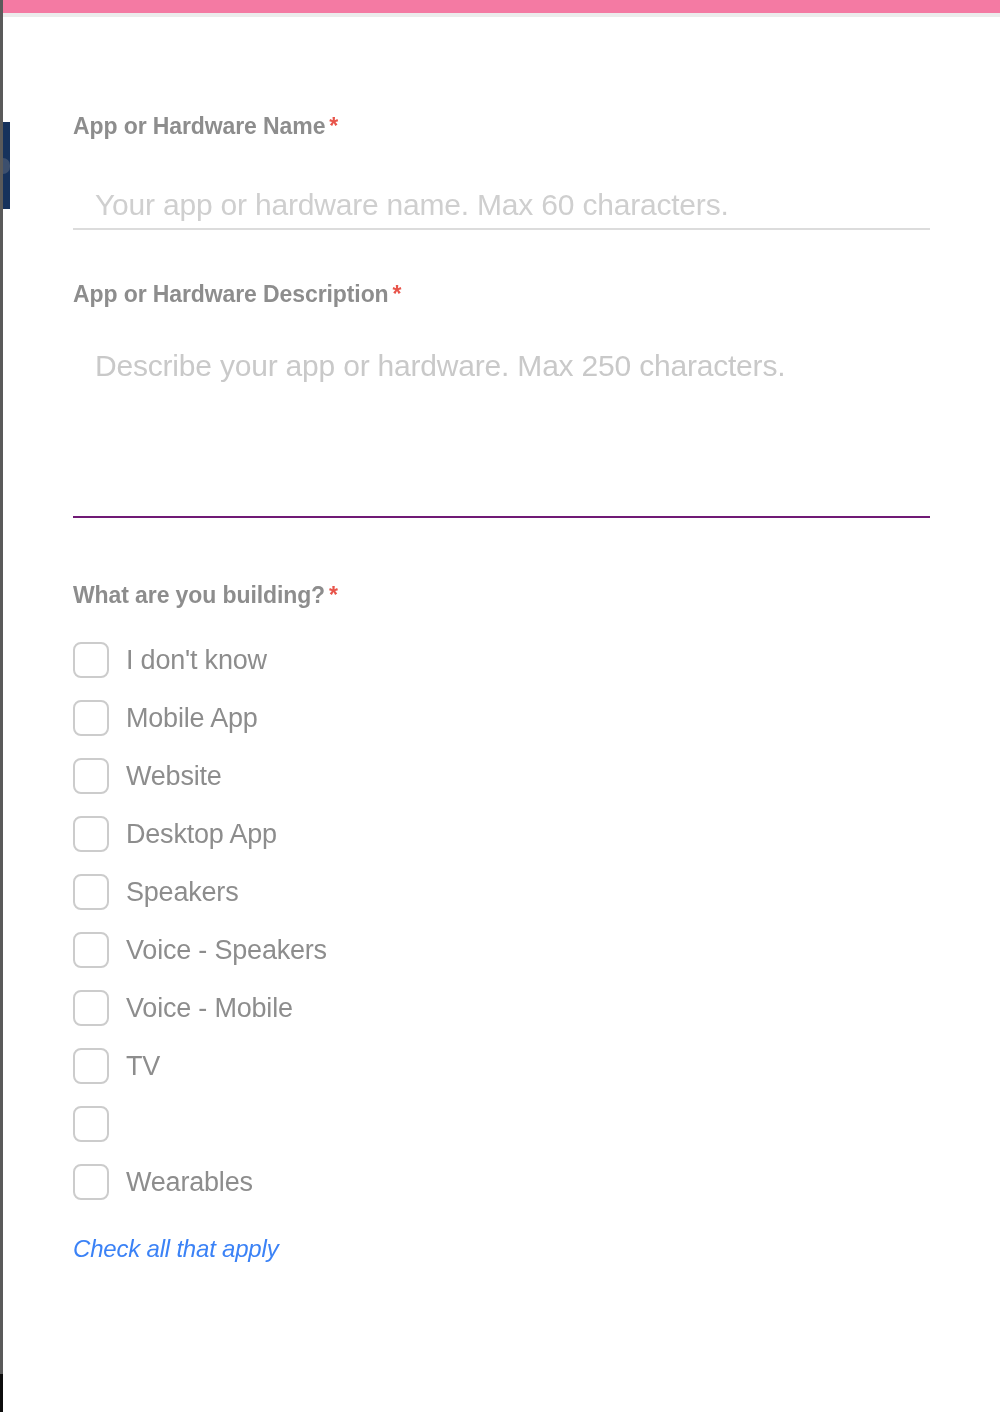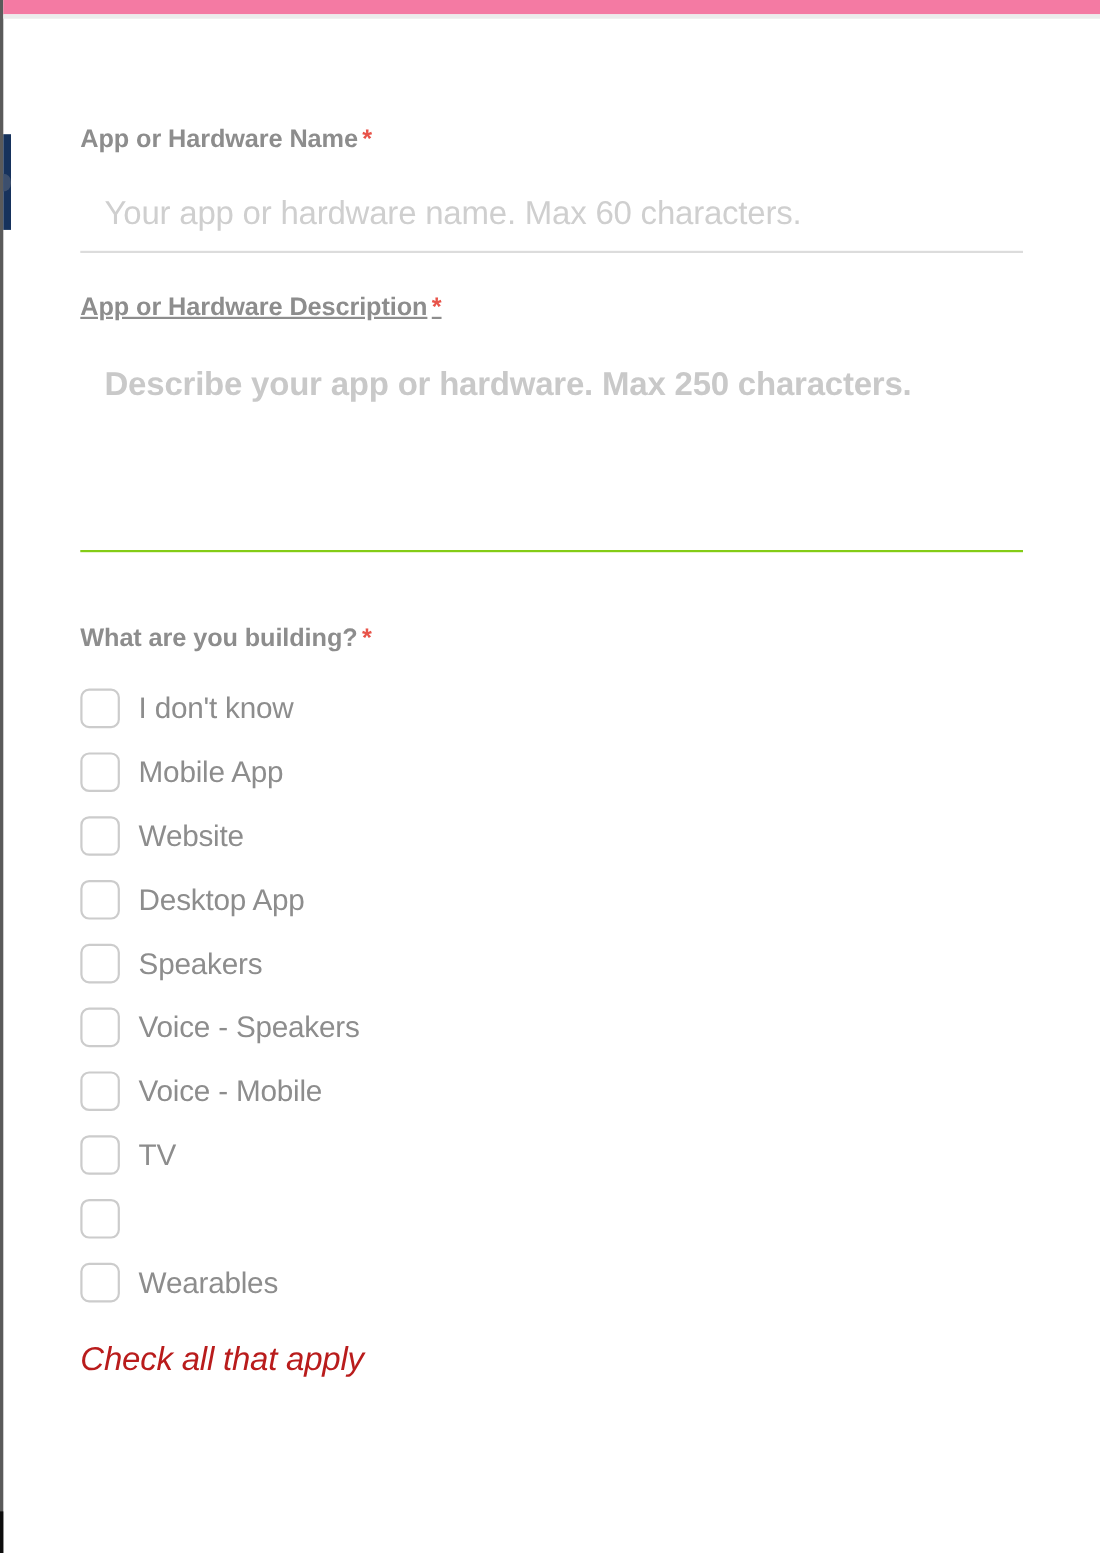--- a/index.html
+++ b/index.html
@@ -114,38 +114,37 @@
     border-bottom: 2px solid #dcdcdc;
     width: 857px;
     height: 62px;
     box-sizing: border-box;
     overflow: hidden;
     position: relative;
   }
   .input-line .ph {
     position: absolute;
     left: 22px;
-    top: 10px;
+    top: 20px;
     font-size: 30px;
     color: #cfcfcf;
     white-space: nowrap;
     letter-spacing: -0.2px;
   }
 
-  .desc-label { padding-top: 35px; text-decoration: underline; }
+  .desc-label { padding-top: 51px; }
 
   .textarea-line {
     margin-top: 30px;
-    border-bottom: 2px solid #84cc16;
+    border-bottom: 2px solid #701a75;
     width: 857px;
     height: 180px;
     box-sizing: border-box;
     position: relative;
     overflow: hidden;
-    font-weight: bold;
   }
   .textarea-line .ph {
     position: absolute;
     left: 22px;
     top: 4px;
     width: 740px;
     font-size: 30px;
     line-height: 48px;
     color: #c9c9c9;
     letter-spacing: -0.2px;
@@ -174,23 +173,23 @@
   .checkbox-label {
     margin-left: 17px;
     font-size: 27px;
     color: #8d8d8d;
     letter-spacing: -0.2px;
     white-space: nowrap;
   }
 
   .helper-text {
     margin-top: 24px;
-    font-size: 30px;
+    font-size: 24px;
     font-style: italic;
-    color: #b91c1c;
+    color: #3b82f6;
     letter-spacing: -0.2px;
   }
 </style>
 </head>
 <body>
 
 <div id="page">
 
   <div class="edge-rule"></div>
   <div class="edge-rule-bottom"></div>

